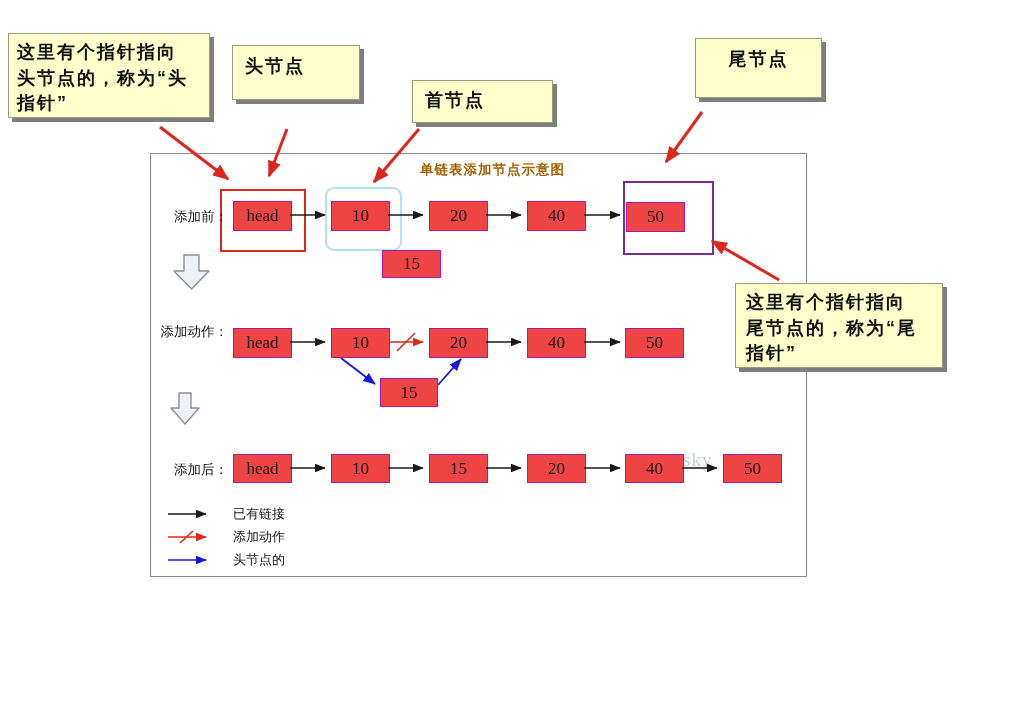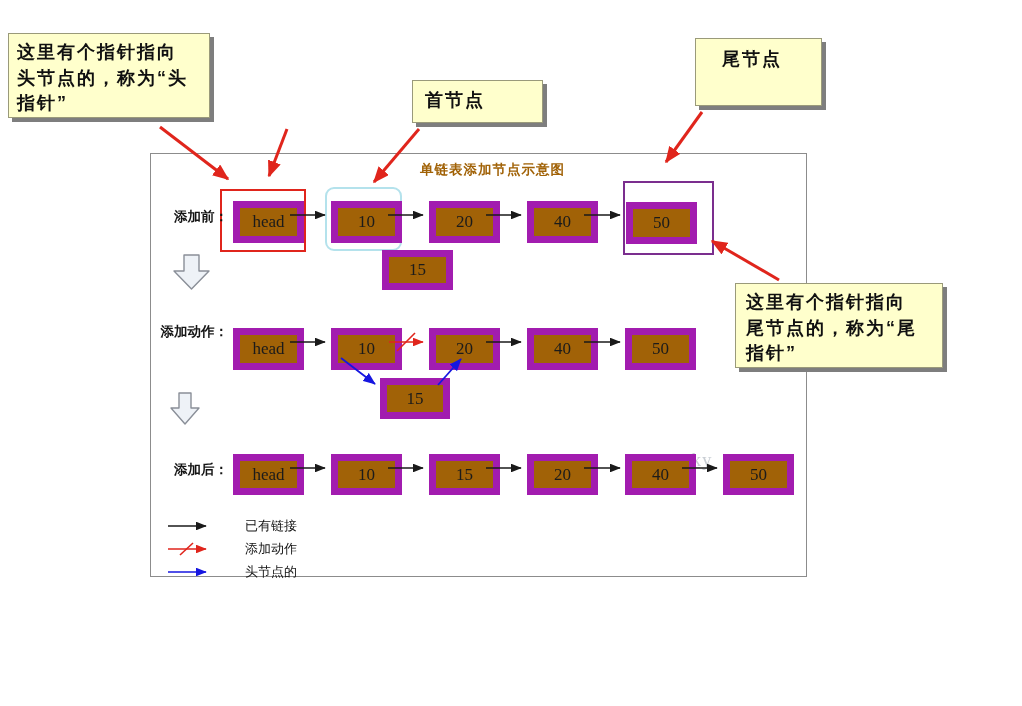--- a/index.html
+++ b/index.html
@@ -11,43 +11,43 @@
   .outer-box{position:absolute;left:150px;top:153px;width:655px;height:422px;
     border:1px solid #8c8c8c;background:#ffffff;}
   .diagram-title{position:absolute;left:420px;top:161px;font-size:13.5px;font-weight:600;
     letter-spacing:1px;color:#a16207;}
   
   .hl{position:absolute;background:transparent;}
   .hl-red{left:220px;top:189px;width:82px;height:59px;border:2px solid #e0251c;}
   .hl-cyan{left:325px;top:187px;width:73px;height:60px;border:2px solid #b4e2ec;border-radius:9px;}
   .hl-purple{left:623px;top:181px;width:87px;height:70px;border:2px solid #7b2e8e;}
   
-  .node{position:absolute;width:57px;height:28px;background:#a16207;border:7px solid #a21caf;
+  .node{position:absolute;width:57px;height:28px;background:#ef4444;border:1px solid #a21caf;
     display:flex;align-items:center;justify-content:center;
     font-family:"Liberation Serif","DejaVu Serif",serif;font-size:17px;color:#1b1b1b;}
   
   .row-label{position:absolute;left:128px;width:100px;text-align:right;
-    font-size:13.5px;font-weight:700;color:#141414;}
+    font-size:13.5px;font-weight:400;color:#141414;}
   
   .callout{position:absolute;background:#ffffcc;border:1px solid #9a9a7a;
     box-shadow:4px 4px 0 #7e7e7e;box-sizing:border-box;
     font-size:18px;font-weight:700;color:#101010;line-height:1.42;letter-spacing:2px;
     white-space:pre-line;}
   .co-head-pointer{left:8px;top:33px;width:202px;height:85px;padding:6px 8px;}
   .co-head-node{left:232px;top:45px;width:128px;height:55px;padding:8px 12px;}
-  .co-first-node{left:412px;top:80px;width:131px;height:43px;padding:7px 12px;}
-  .co-tail-node{left:695px;top:38px;width:127px;height:68px;padding:8px 26px;}
+  .co-first-node{left:412px;top:80px;width:141px;height:43px;padding:7px 12px;}
+  .co-tail-node{left:695px;top:38px;width:127px;height:60px;padding:8px 26px;text-align:center;}
   .co-tail-pointer{left:735px;top:283px;width:208px;height:85px;padding:6px 10px;}
   
   .watermark{position:absolute;left:683px;top:449px;
     font-family:"Liberation Serif","DejaVu Serif",serif;font-size:19px;color:#c9ced4;letter-spacing:1px;text-decoration:underline;}
   
   .overlay{position:absolute;left:0;top:0;width:1022px;height:706px;pointer-events:none;}
   
-  .legend-item{position:absolute;left:167px;height:20px;display:flex;align-items:center;gap:28px;margin-top:12px;}
+  .legend-item{position:absolute;left:167px;height:20px;display:flex;align-items:center;gap:16px;}
   .legend-label{font-size:13px;color:#141414;}
 </style>
 </head>
 <body>
 
 <div class="canvas">
 
   <div class="outer-box"></div>
   <div class="diagram-title">单链表添加节点示意图</div>
   <div class="watermark">sky</div>
@@ -171,19 +171,20 @@
         </marker>
       </defs>
       <line x1="1" y1="8" x2="39" y2="8" stroke="#1616e0" stroke-width="1.6" marker-end="url(#lg-blue)"></line>
     </svg>
     <span class="legend-label">头节点的</span>
   </div>
 
   <div class="callout co-head-pointer">这里有个指针指向
 头节点的，称为“头
 指针”</div>
+  <div class="callout co-head-node">头节点</div>
   <div class="callout co-first-node">首节点</div>
   <div class="callout co-tail-node">尾节点</div>
   <div class="callout co-tail-pointer">这里有个指针指向
 尾节点的，称为“尾
 指针”</div>
 
 </div>
 
 </body></html>

